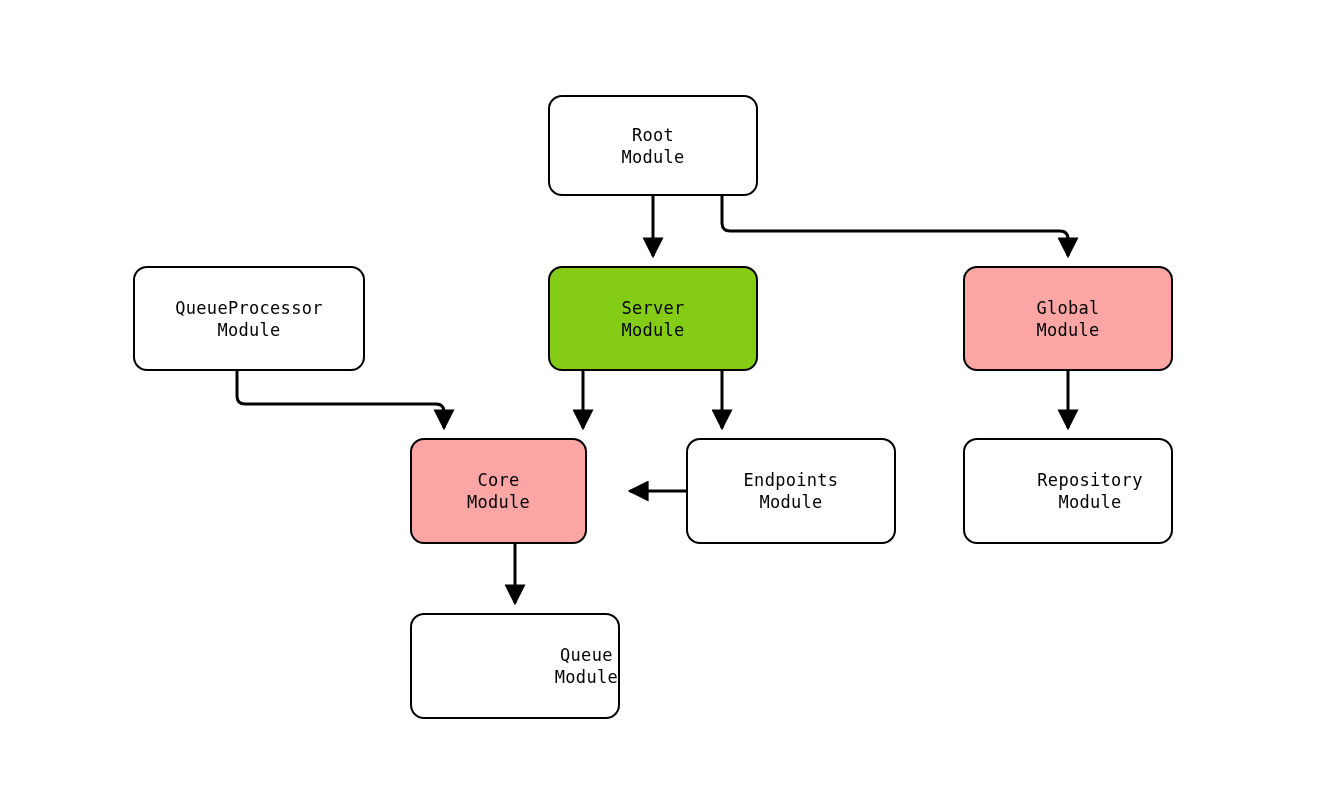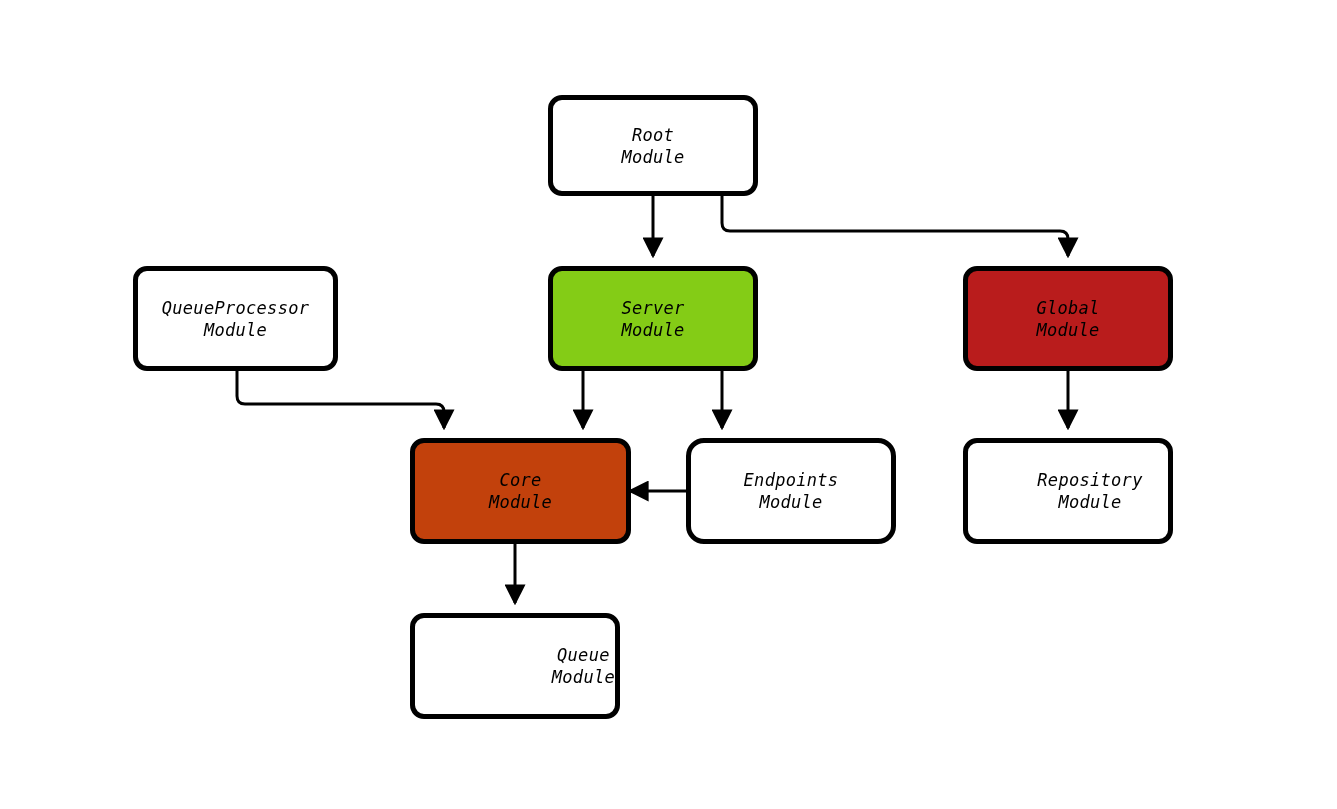--- a/index.html
+++ b/index.html
@@ -24,28 +24,27 @@
     position: absolute;
     top: 0;
     left: 0;
     width: 1337px;
     height: 809px;
   }
   .node {
     position: absolute;
     box-sizing: border-box;
     background: #ffffff;
-    border: 5px solid #0f172a;
+    border: 2px solid #0f172a;
     border-radius: 14px;
     display: flex;
     flex-direction: column;
     align-items: center;
     justify-content: center;
     z-index: 2;
-    font-style: italic;
   }
   .node-label {
     font-family: "DejaVu Sans Mono", "Liberation Mono", monospace;
     font-size: 17px;
     line-height: 22px;
     color: #000000;
     text-align: center;
     white-space: pre;
     letter-spacing: 0.3px;
     font-weight: 500;
@@ -72,41 +71,41 @@
         <path d="M 1068 371 L 1068 428" fill="none" stroke="#000000" stroke-width="3" stroke-linecap="butt" stroke-linejoin="round" marker-end="url(#arrowhead)"></path>
         <path d="M 515 544 L 515 603" fill="none" stroke="#000000" stroke-width="3" stroke-linecap="butt" stroke-linejoin="round" marker-end="url(#arrowhead)"></path>
       </g>
   </svg>
 
   <div class="node" style="left: 548px; top: 95px; width: 210px; height: 101px; border-color: rgb(0, 0, 0); background: rgb(255, 255, 255);">
     <div class="node-label">Root
 Module</div>
   </div>
 
-  <div class="node" style="left: 133px; top: 266px; width: 205px; height: 105px; border-color: rgb(0, 0, 0); background: rgb(255, 255, 255);">
+  <div class="node" style="left: 133px; top: 266px; width: 232px; height: 105px; border-color: rgb(0, 0, 0); background: rgb(255, 255, 255);">
     <div class="node-label">QueueProcessor
 Module</div>
   </div>
 
   <div class="node" style="left: 548px; top: 266px; width: 210px; height: 105px; border-color: rgb(0, 0, 0); background: #84cc16;">
     <div class="node-label">Server
 Module</div>
   </div>
 
-  <div class="node" style="left: 963px; top: 266px; width: 210px; height: 105px; border-color: rgb(0, 0, 0); background: #b91c1c;">
+  <div class="node" style="left: 963px; top: 266px; width: 210px; height: 105px; border-color: rgb(0, 0, 0); background: #fca5a5;">
     <div class="node-label">Global
 Module</div>
   </div>
 
-  <div class="node" style="left: 410px; top: 438px; width: 221px; height: 106px; border-color: rgb(0, 0, 0); background: #c2410c;">
+  <div class="node" style="left: 410px; top: 438px; width: 177px; height: 106px; border-color: rgb(0, 0, 0); background: #fca5a5;">
     <div class="node-label">Core
 Module</div>
   </div>
 
-  <div class="node" style="left: 686px; top: 438px; width: 210px; height: 106px; border-color: rgb(0, 0, 0); background: rgb(255, 255, 255); border-radius: 18px;">
+  <div class="node" style="left: 686px; top: 438px; width: 210px; height: 106px; border-color: rgb(0, 0, 0); background: rgb(255, 255, 255);">
     <div class="node-label">Endpoints
 Module</div>
   </div>
 
   <div class="node" style="left: 963px; top: 438px; width: 210px; height: 106px; border-color: rgb(0, 0, 0); background: rgb(255, 255, 255); padding-left: 44px;">
     <div class="node-label">Repository
 Module</div>
   </div>
 
   <div class="node" style="left: 410px; top: 613px; width: 210px; height: 106px; border-color: rgb(0, 0, 0); background: rgb(255, 255, 255); align-items: flex-end;">

